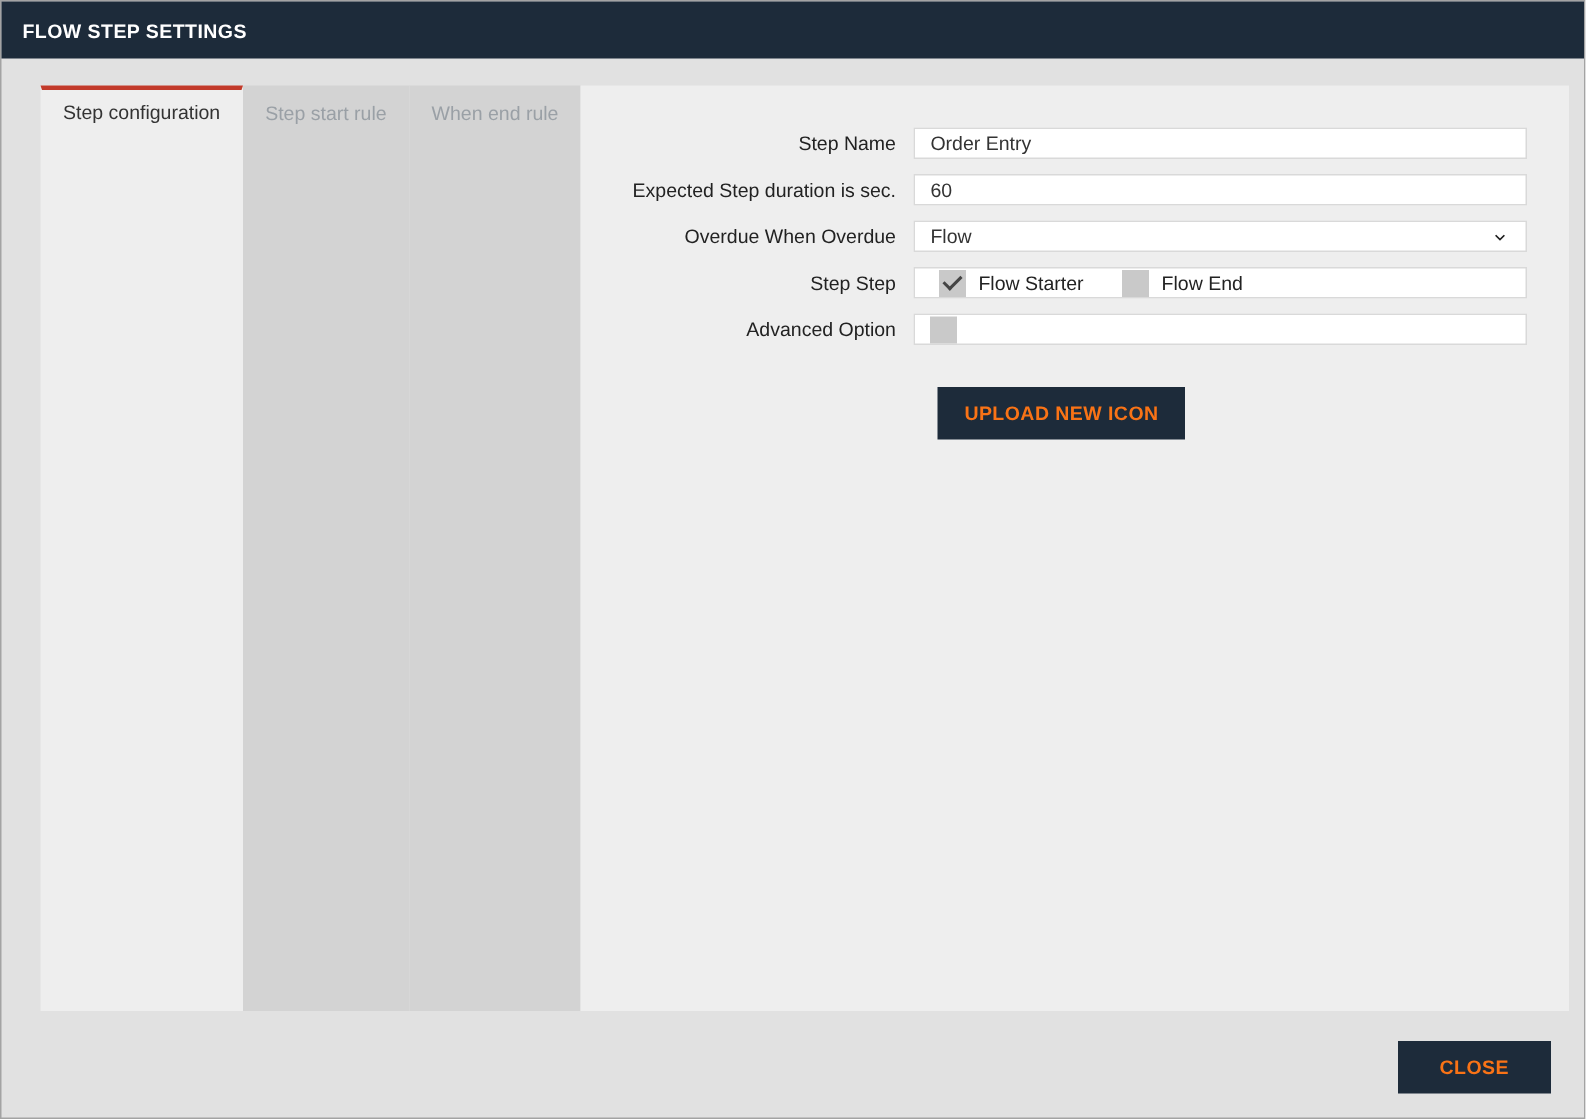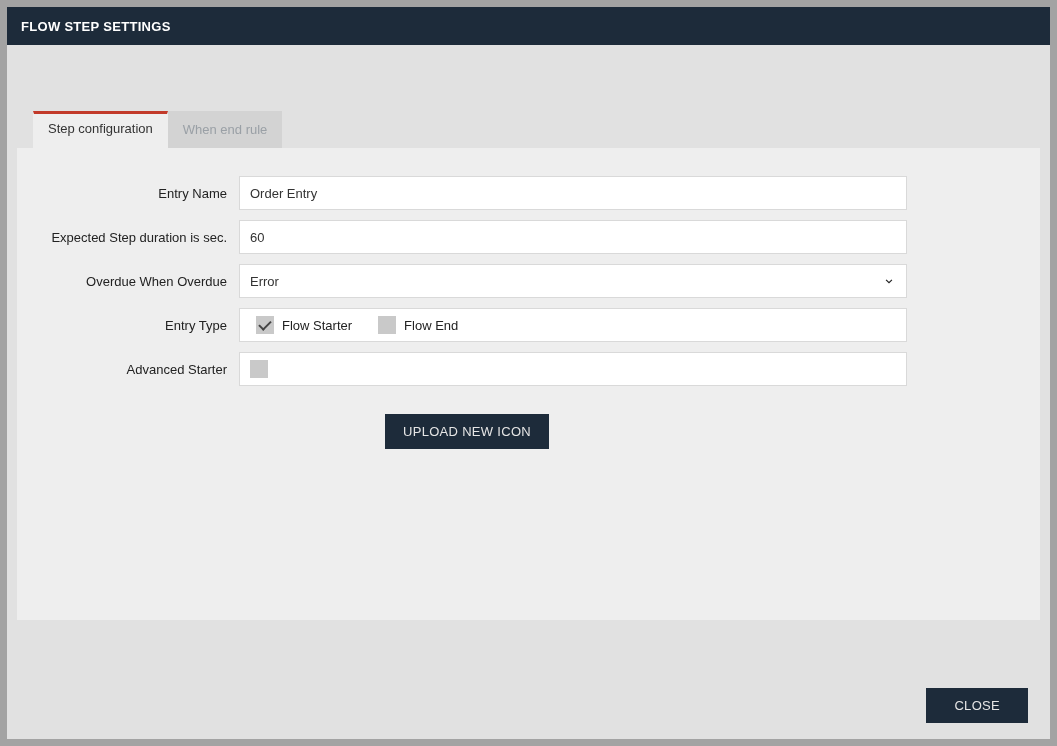--- a/index.html
+++ b/index.html
@@ -1,35 +1,34 @@
 <!DOCTYPE html>
 <html><head>
 <meta charset="utf-8">
 <style>
   * { box-sizing: border-box; margin: 0; padding: 0; }
   html, body { width: 1057px; height: 746px; font-family: Arial, Helvetica, sans-serif; background: #fff; }
   .modal {
     width: 1057px; height: 746px;
     background: #e1e1e1;
     display: flex; flex-direction: column;
-    border: 7px solid #a3a3a3;
-    gap: 48px;
+    border: 1px solid #a3a3a3;
   }
   .titlebar {
     background: #1d2b3a;
     color: #fff;
     font-size: 13px;
     font-weight: 600;
     letter-spacing: 0.3px;
     padding: 12px 14px 11px 14px;
   }
   .body {
     flex: 1;
     padding: 18px 10px 10px 10px;
-    display: flex; flex-direction: column;
+    display: flex; flex-direction: row;
   }
   .tabs {
     display: flex;
     gap: 0;
     margin-left: 16px;
   }
   .tab {
     font-size: 13px;
     padding: 10px 14px;
     cursor: pointer;
@@ -59,21 +58,21 @@
   .lbl {
     width: 200px;
     text-align: right;
     font-size: 13px;
     color: #222;
   }
   .field {
     flex: 1;
     background: #fff;
     border: 1px solid #d9d9d9;
-    height: 34px;
+    height: 21px;
     display: flex; align-items: center;
     padding: 0 10px;
     font-size: 13px;
     color: #333;
   }
   .field input[type=text] {
     border: none; outline: none; width: 100%; font-size: 13px; color: #333;
     background: transparent;
   }
   .select-field { justify-content: space-between; cursor: pointer; }
@@ -92,23 +91,23 @@
     content: "";
     width: 10px; height: 5px;
     border-left: 2px solid #444;
     border-bottom: 2px solid #444;
     transform: rotate(-45deg) translate(1px,-1px);
   }
   .chk-label { font-size: 13px; color:#222; margin-right: 26px; }
   .upload-wrap { display:flex; justify-content:center; margin-top: 18px; }
   .btn {
     background: #1d2b3a;
-    color: #e5e5e5;
+    color: #f97316;
     font-size: 13px;
-    font-weight: 400;
+    font-weight: 700;
     letter-spacing: 0.3px;
     border: none;
     padding: 10px 18px;
     cursor: pointer;
   }
   .footer {
     padding: 10px 22px 16px 10px;
     display: flex; justify-content: flex-end;
   }
 </style>
@@ -116,64 +115,65 @@
 <body>
 
 <div class="modal">
 
   <div class="titlebar">FLOW STEP SETTINGS</div>
 
   <div class="body">
 
     <div class="tabs">
       <div class="tab active">Step configuration</div>
+      <div class="tab">Step start rule</div>
       <div class="tab">When end rule</div>
     </div>
 
     <div class="panel">
       <div class="form">
 
         <div class="row">
-          <div class="lbl">Entry Name</div>
+          <div class="lbl">Step Name</div>
           <div class="field">
             <input type="text" value="Order Entry" style="">
           </div>
         </div>
 
         <div class="row">
           <div class="lbl">Expected Step duration is sec.</div>
           <div class="field">
             <input type="text" value="60" style="">
           </div>
         </div>
 
         <div class="row">
           <div class="lbl">Overdue When Overdue</div>
           <div class="field select-field">
-            <span>Error</span>
+            <span>Flow</span>
             <span class="chev">
               <svg viewBox="0 0 24 24">
                   <path d="M7 10l5 5 5-5" fill="none" stroke="#222" stroke-width="2"></path>
                 </svg>
             </span>
           </div>
         </div>
 
         <div class="row">
-          <div class="lbl">Entry Type</div>
+          <div class="lbl">Step Step</div>
           <div class="field" style="gap:0;padding-left:16px;">
             <span class="checkbox checked"></span>
             <span class="chk-label">Flow Starter</span>
             <span class="checkbox"></span>
             <span class="chk-label">Flow End</span>
           </div>
         </div>
 
         <div class="row">
-          <div class="lbl">Advanced Starter</div>
+          <div class="lbl">Advanced Option</div>
           <div class="field">
             <span class="checkbox"></span>
           </div>
         </div>
 
         <div class="upload-wrap">
           <button class="btn">UPLOAD NEW ICON</button>
         </div>
 
       </div>

